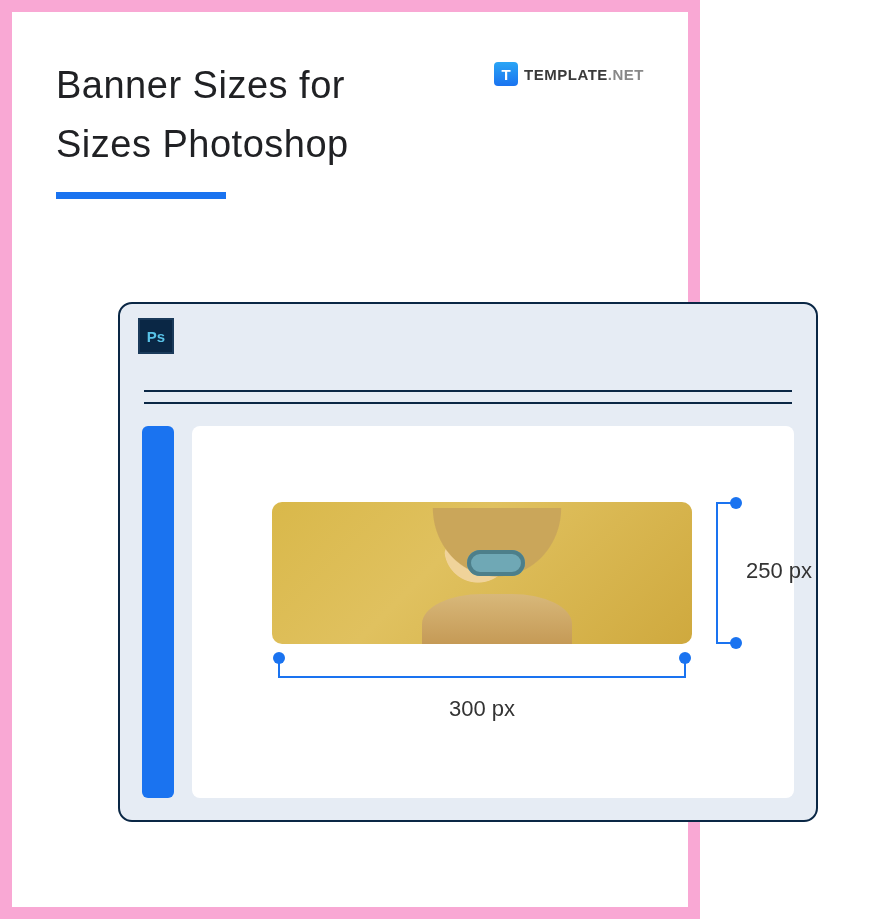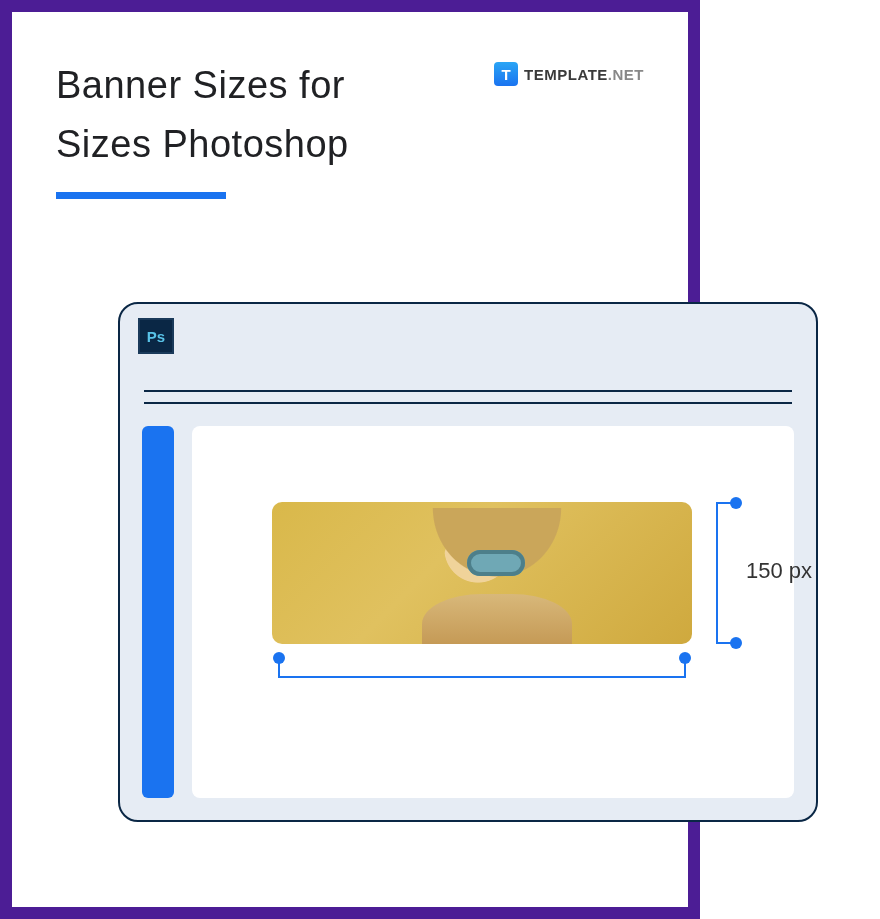--- a/index.html
+++ b/index.html
@@ -5,21 +5,21 @@
   * { box-sizing: border-box; margin: 0; padding: 0; }
   body {
     width: 880px;
     height: 919px;
     font-family: Arial, Helvetica, sans-serif;
     background: #fff;
   }
   .frame {
     width: 700px;
     height: 919px;
-    border: 12px solid #4c1d95;
+    border: 12px solid #f9a8d4;
     background: #fff;
     padding: 44px 44px 24px 44px;
     position: relative;
   }
   .header {
     display: flex;
     justify-content: space-between;
     align-items: flex-start;
   }
   .title {
@@ -61,21 +61,21 @@
   }
   .logo-text .ext { font-weight: 700; color: #888; }
 
   .window {
     position: absolute;
     left: 106px;
     top: 290px;
     width: 700px;
     height: 520px;
     border: 2px solid #0a2745;
-    border-radius: 20px;
+    border-radius: 14px;
     background: #e6ecf4;
     overflow: hidden;
   }
   .win-top {
     height: 72px;
     border-bottom: 0;
     padding: 14px 18px 0 18px;
   }
   .ps-icon {
     width: 36px;
@@ -266,30 +266,31 @@
         </div>
 
         <div class="dim-v">
           <div class="dim-v-bar">
             <div class="line"></div>
             <div class="tick-t"></div>
             <div class="tick-b"></div>
             <div class="dot-t"></div>
             <div class="dot-b"></div>
           </div>
-          <div class="dim-v-label">150 px</div>
+          <div class="dim-v-label">250 px</div>
         </div>
 
         <div class="dim-h">
           <div class="dim-h-bar">
             <div class="line"></div>
             <div class="tick-l"></div>
             <div class="tick-r"></div>
             <div class="dot-l"></div>
             <div class="dot-r"></div>
           </div>
+          <div class="dim-h-label">300 px</div>
         </div>
 
       </div>
     </div>
   </div>
 
 </div>
 
 </body></html>

